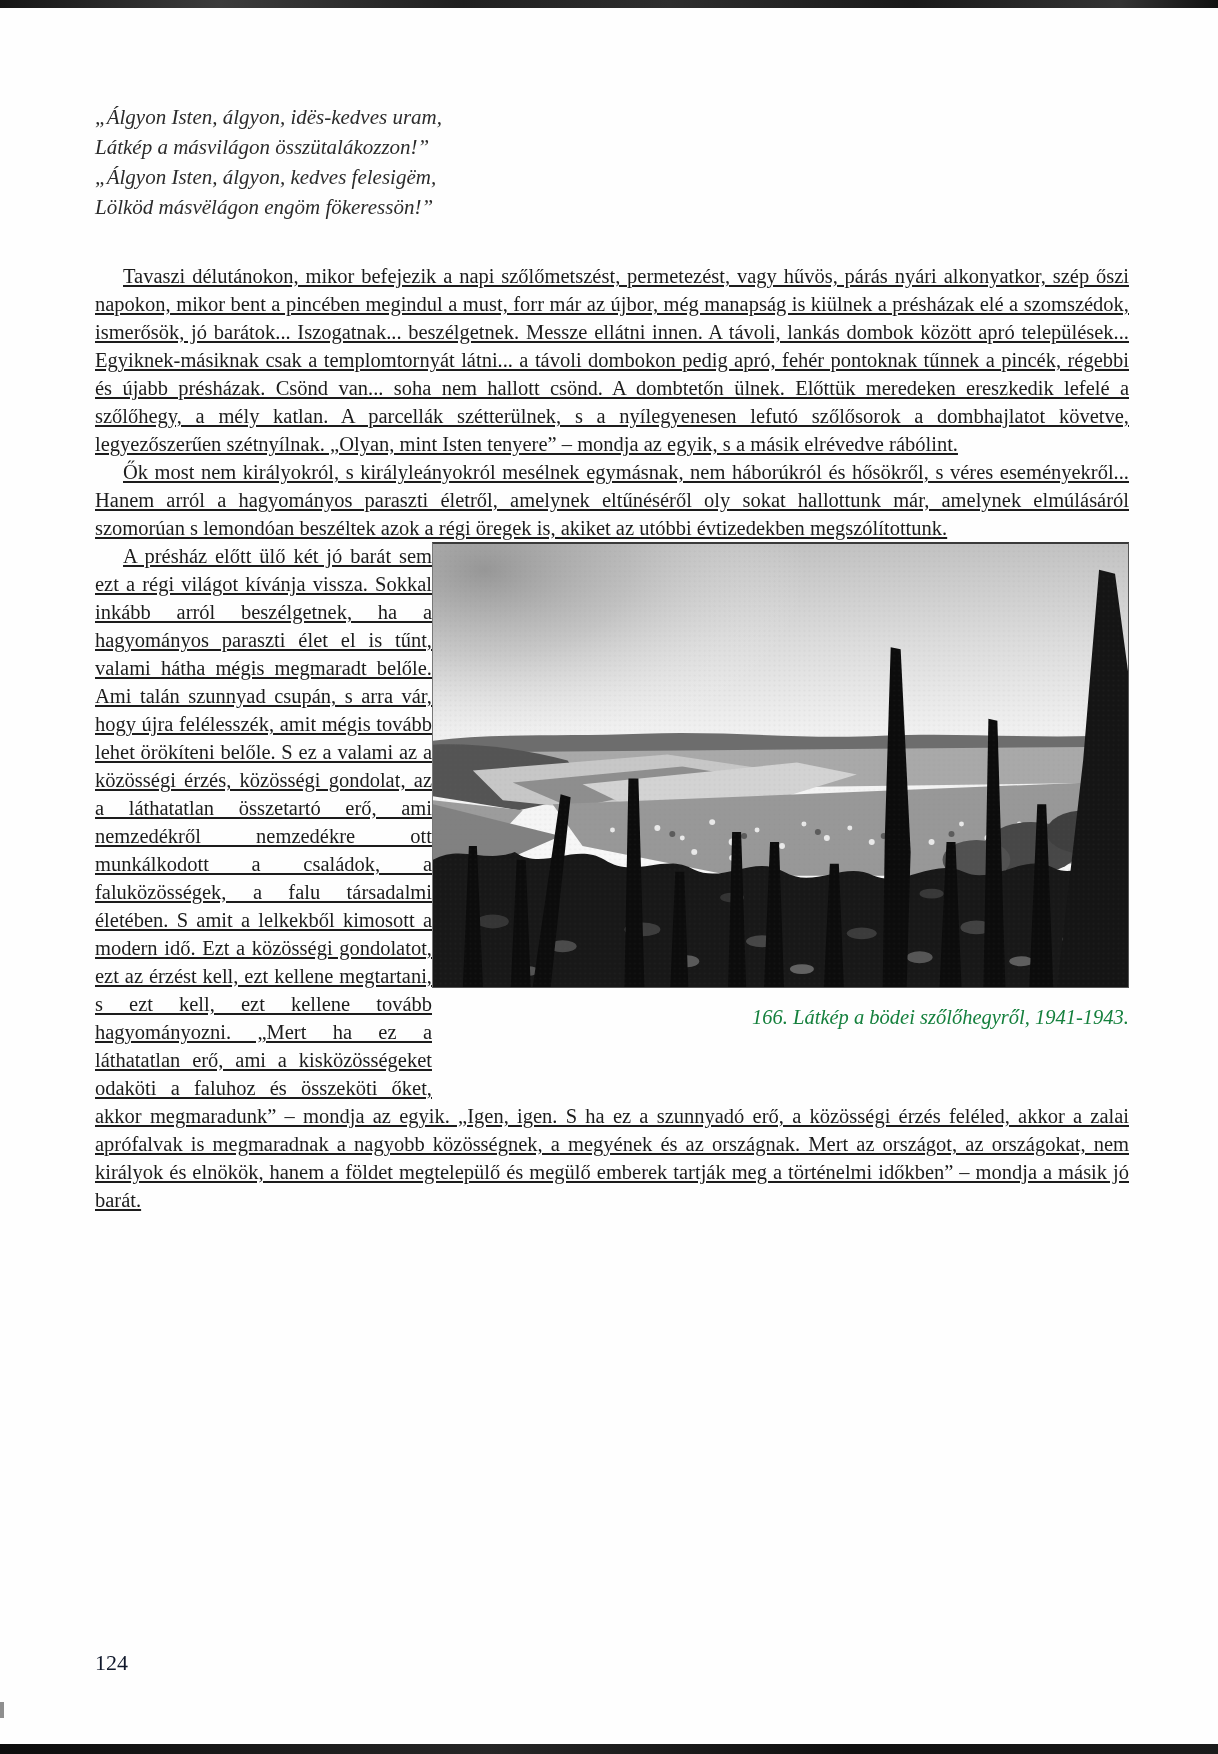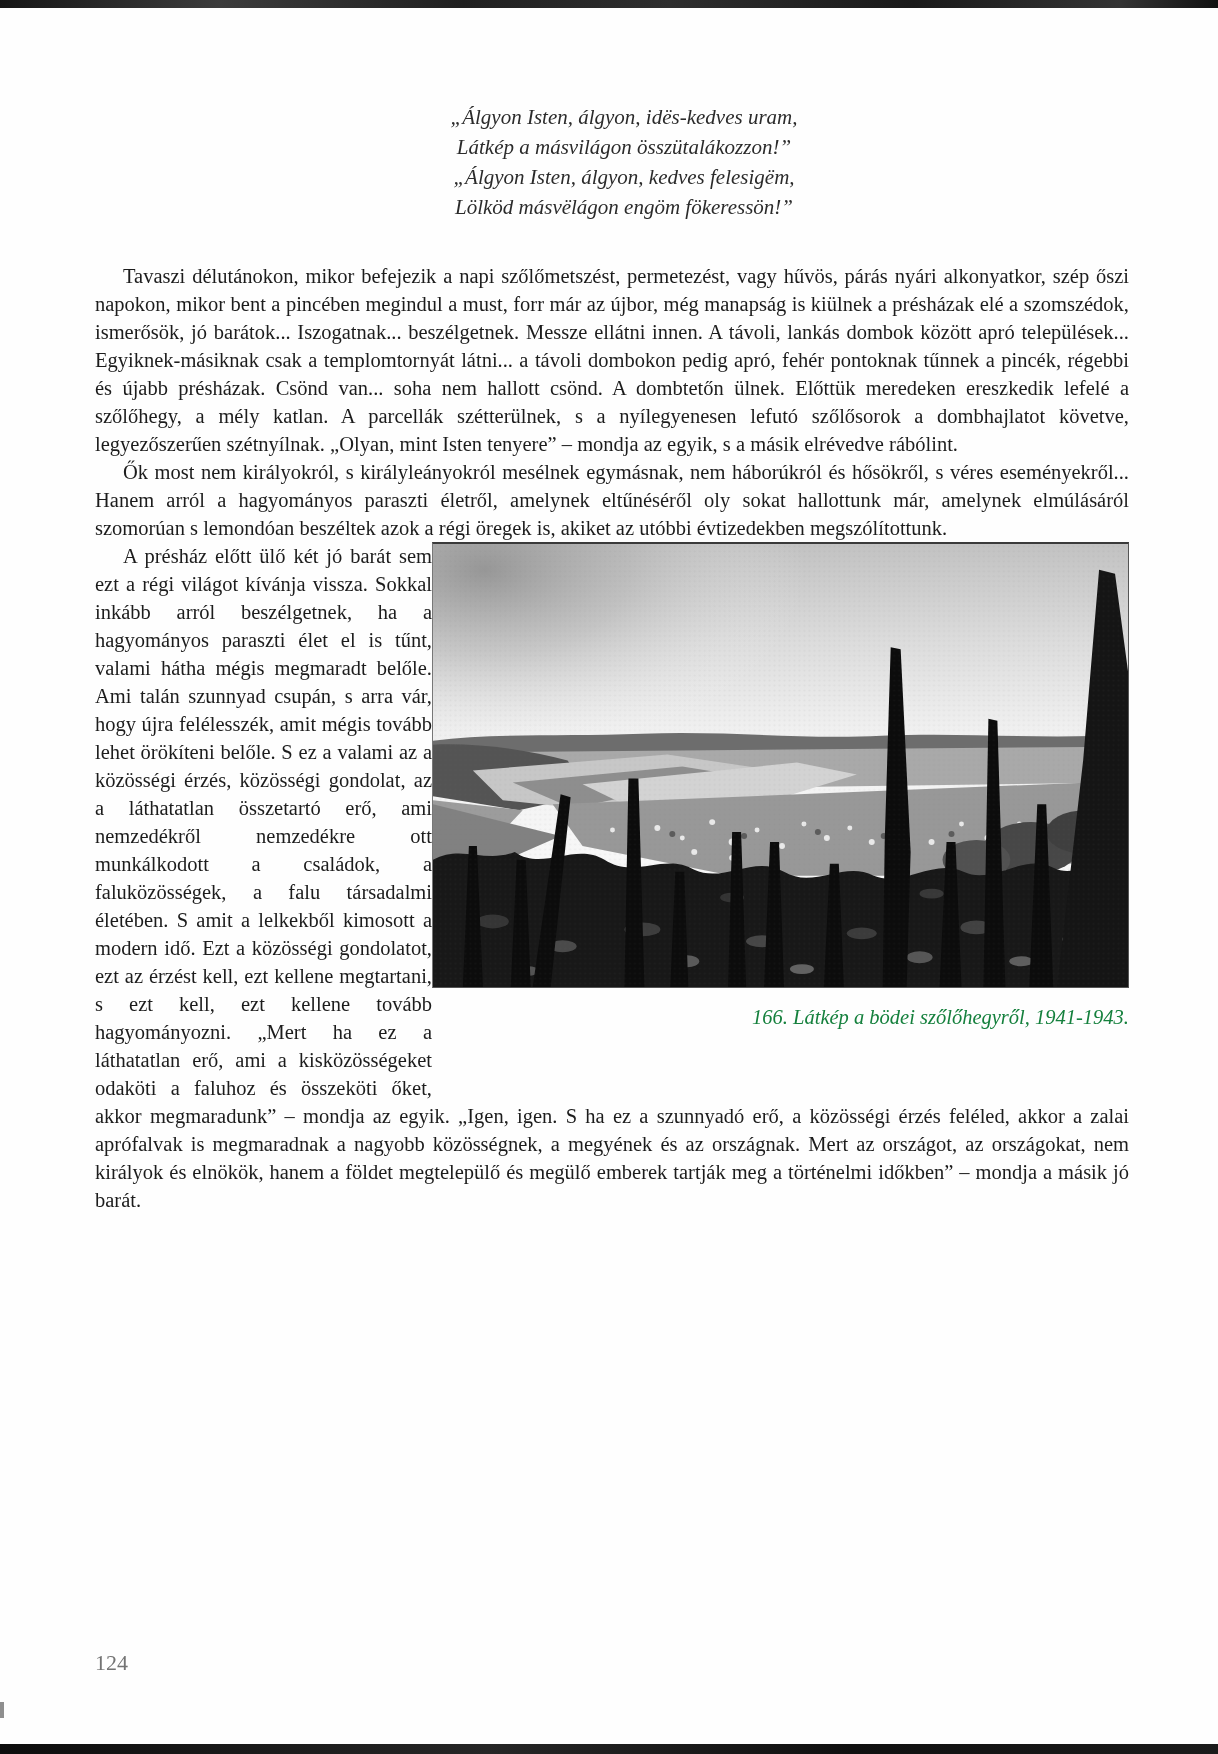--- a/index.html
+++ b/index.html
@@ -23,27 +23,27 @@
   .edge-tick{
     position:absolute;left:0;top:1702px;width:4px;height:16px;background:#8f8f8f;
   }
   .content{
     position:absolute;left:95px;top:102px;width:1034px;
   }
   .epigraph{
     font-style:italic;
     font-size:21px;line-height:30px;
     color:#2b2b2b;
-    margin:0 0 40px 24px;
-    text-align:center;
+    margin:0 0 40px 0;
   }
   .body-text{
     font-size:20.5px;line-height:28px;
     text-align:justify;
     hyphens:auto;
+    text-decoration:underline;
   }
   .para{
     margin:0;
     text-indent:28px;
   }
   .para3-wrap{margin:0;}
   .photo-figure{
     float:right;
     width:697px;height:560px;
     margin:0 0 0 14px;
@@ -60,21 +60,21 @@
   .photo-frame svg{display:block;width:100%;height:100%;}
   .photo-caption{
     font-style:italic;
     font-size:20.5px;line-height:26px;
     text-align:right;
     margin-top:16px;
     color:#15803d;
   }
   .page-number{
     position:absolute;left:95px;top:1650px;
-    font-size:22px;color:#737373;
+    font-size:22px;color:#0f172a;
   }
 </style>
 </head>
 <body>
 
 <div class="page">
   <div class="edge-top"></div>
 
   <div class="content">
 

